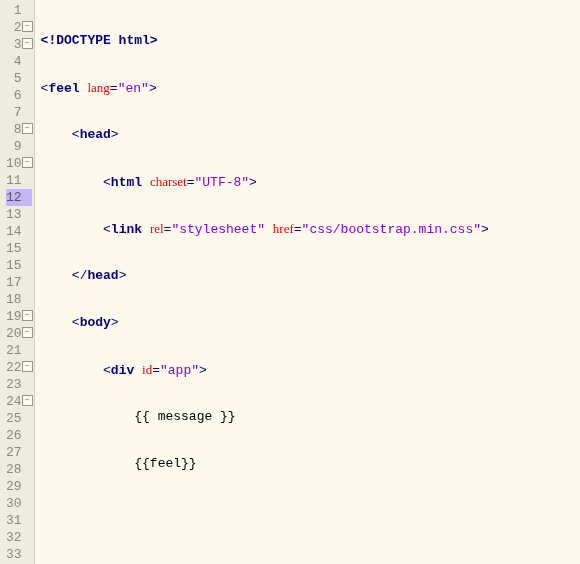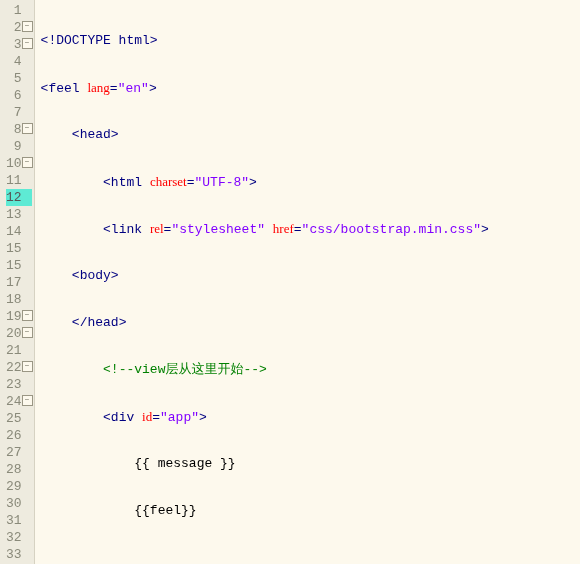--- a/index.html
+++ b/index.html
@@ -25,21 +25,21 @@
     min-width: 30px;
     box-sizing: border-box;
   }
   .gline {
     height: 17px;
     line-height: 17px;
     position: relative;
     padding-right: 10px;
   }
   .gline.active {
-    background: #5eead4;
+    background: #c4b5fd;
     color: #555;
   }
   .fold {
     position: absolute;
     right: -1px;
     top: 2px;
     width: 9px;
     height: 9px;
     border: 1px solid #9a9684;
     background: #fdf9ed;
@@ -50,21 +50,21 @@
     cursor: pointer;
   }
   .code {
     padding: 2px 0 2px 6px;
     white-space: pre;
   }
   .cline {
     height: 17px;
     line-height: 17px;
   }
-  .t-tag     { color: #000080; }   
+  .t-tag     { color: #000080; font-weight: bold; }   
   .t-angle   { color: #000080; }   
   .t-attr    { color: #a52a2a; }   
   .t-attr    { color: #ff0000; font-family: Liberation Serif, serif; }
   .t-eq      { color: #000080; }
   .t-str     { color: #8000ff; }   
   .t-str     { color: #8000ff; }
   .t-comm    { color: #008000; }   
   .t-text    { color: #000; }
 </style>
 </head>
@@ -105,23 +105,22 @@
       <div class="gline">31</div>
       <div class="gline">32</div>
       <div class="gline">33</div>
     </div>
   <div class="code">
     <div class="cline"><span class="t-tag">&lt;!DOCTYPE html&gt;</span></div>
     <div class="cline"><span class="t-angle">&lt;</span><span class="t-tag">feel</span> <span class="t-attr">lang</span><span class="t-eq">=</span><span class="t-str">"en"</span><span class="t-angle">&gt;</span></div>
     <div class="cline"><span>    </span><span class="t-angle">&lt;</span><span class="t-tag">head</span><span class="t-angle">&gt;</span></div>
     <div class="cline"><span>        </span><span class="t-angle">&lt;</span><span class="t-tag">html</span> <span class="t-attr">charset</span><span class="t-eq">=</span><span class="t-str">"UTF-8"</span><span class="t-angle">&gt;</span></div>
     <div class="cline"><span>        </span><span class="t-angle">&lt;</span><span class="t-tag">link</span> <span class="t-attr">rel</span><span class="t-eq">=</span><span class="t-str">"stylesheet"</span> <span class="t-attr">href</span><span class="t-eq">=</span><span class="t-str">"css/bootstrap.min.css"</span><span class="t-angle">&gt;</span></div>
+    <div class="cline"><span>    </span><span class="t-angle">&lt;/</span><span class="t-tag">head</span><span class="t-angle">&gt;</span></div>
     <div class="cline"><span>    </span><span class="t-angle">&lt;</span><span class="t-tag">body</span><span class="t-angle">&gt;</span></div>
-    <div class="cline"><span>    </span><span class="t-angle">&lt;/</span><span class="t-tag">head</span><span class="t-angle">&gt;</span></div>
-    <div class="cline"><span>        </span><span class="t-comm">&lt;!--view层从这里开始--&gt;</span></div>
     <div class="cline"><span>        </span><span class="t-angle">&lt;</span><span class="t-tag">div</span> <span class="t-attr">id</span><span class="t-eq">=</span><span class="t-str">"app"</span><span class="t-angle">&gt;</span></div>
     <div class="cline"><span>            </span><span class="t-text">{{ message }}</span></div>
     <div class="cline"><span>            </span><span class="t-text">{{feel}}</span></div>
     
     
     
     
     
     
     

